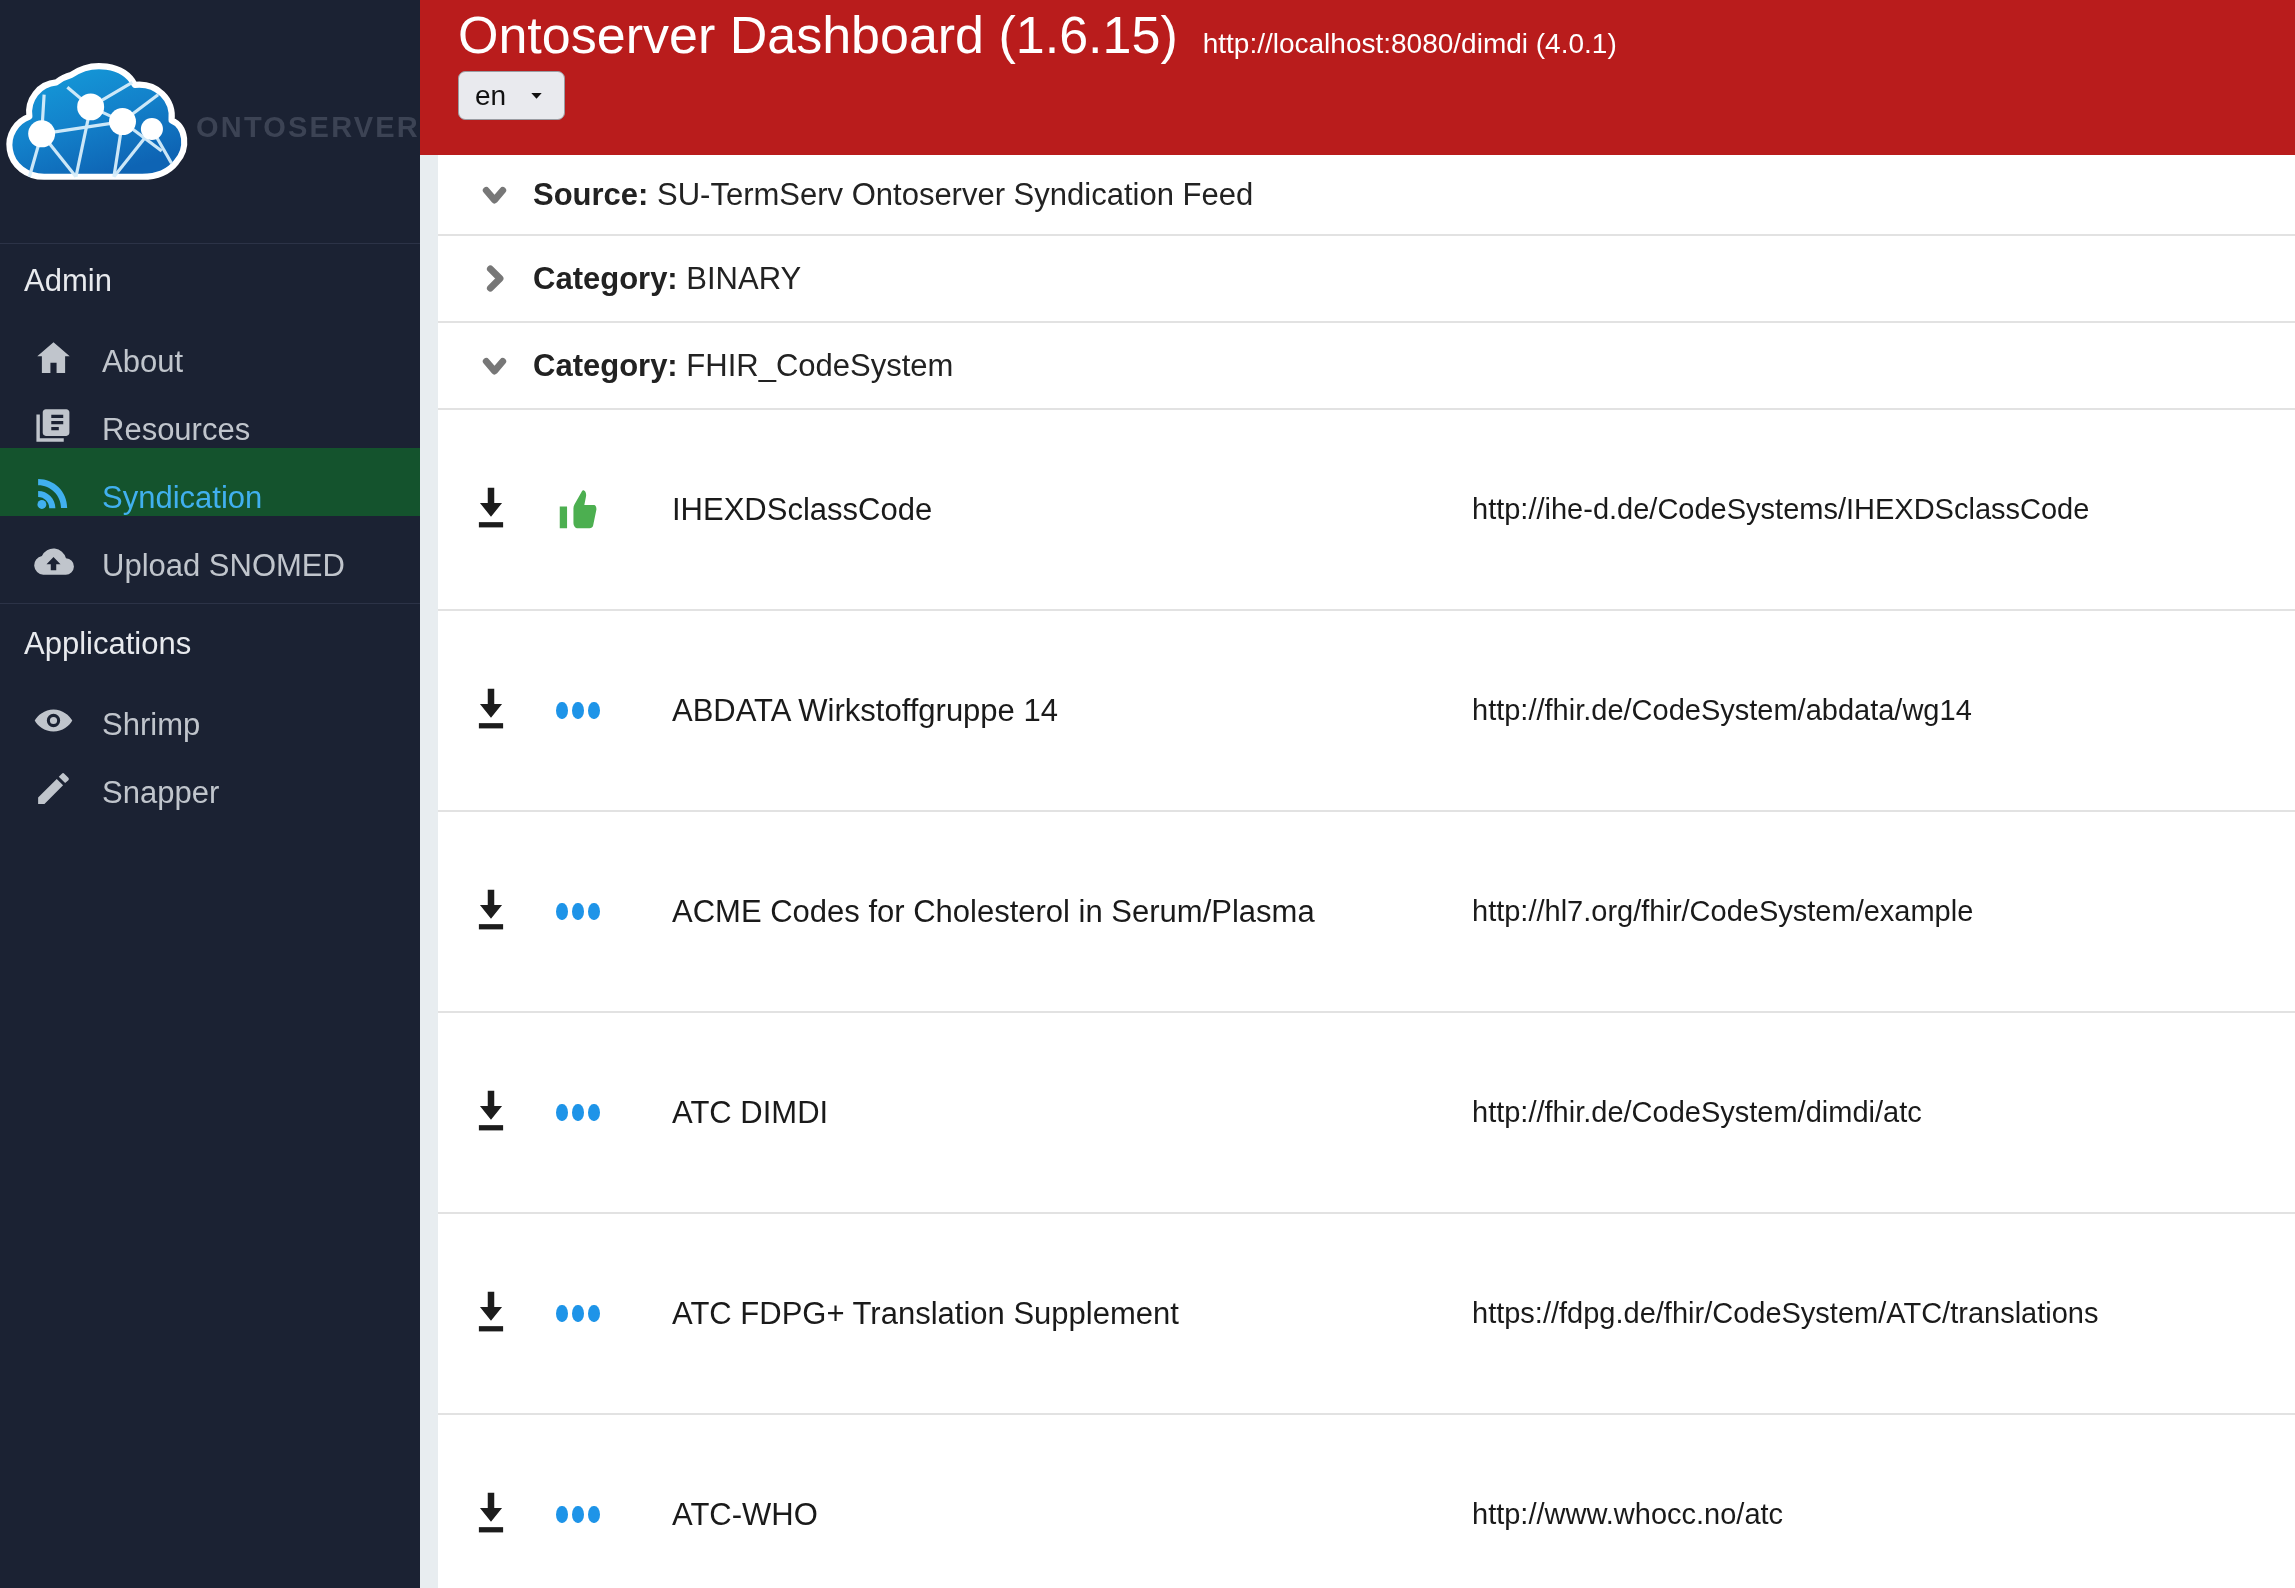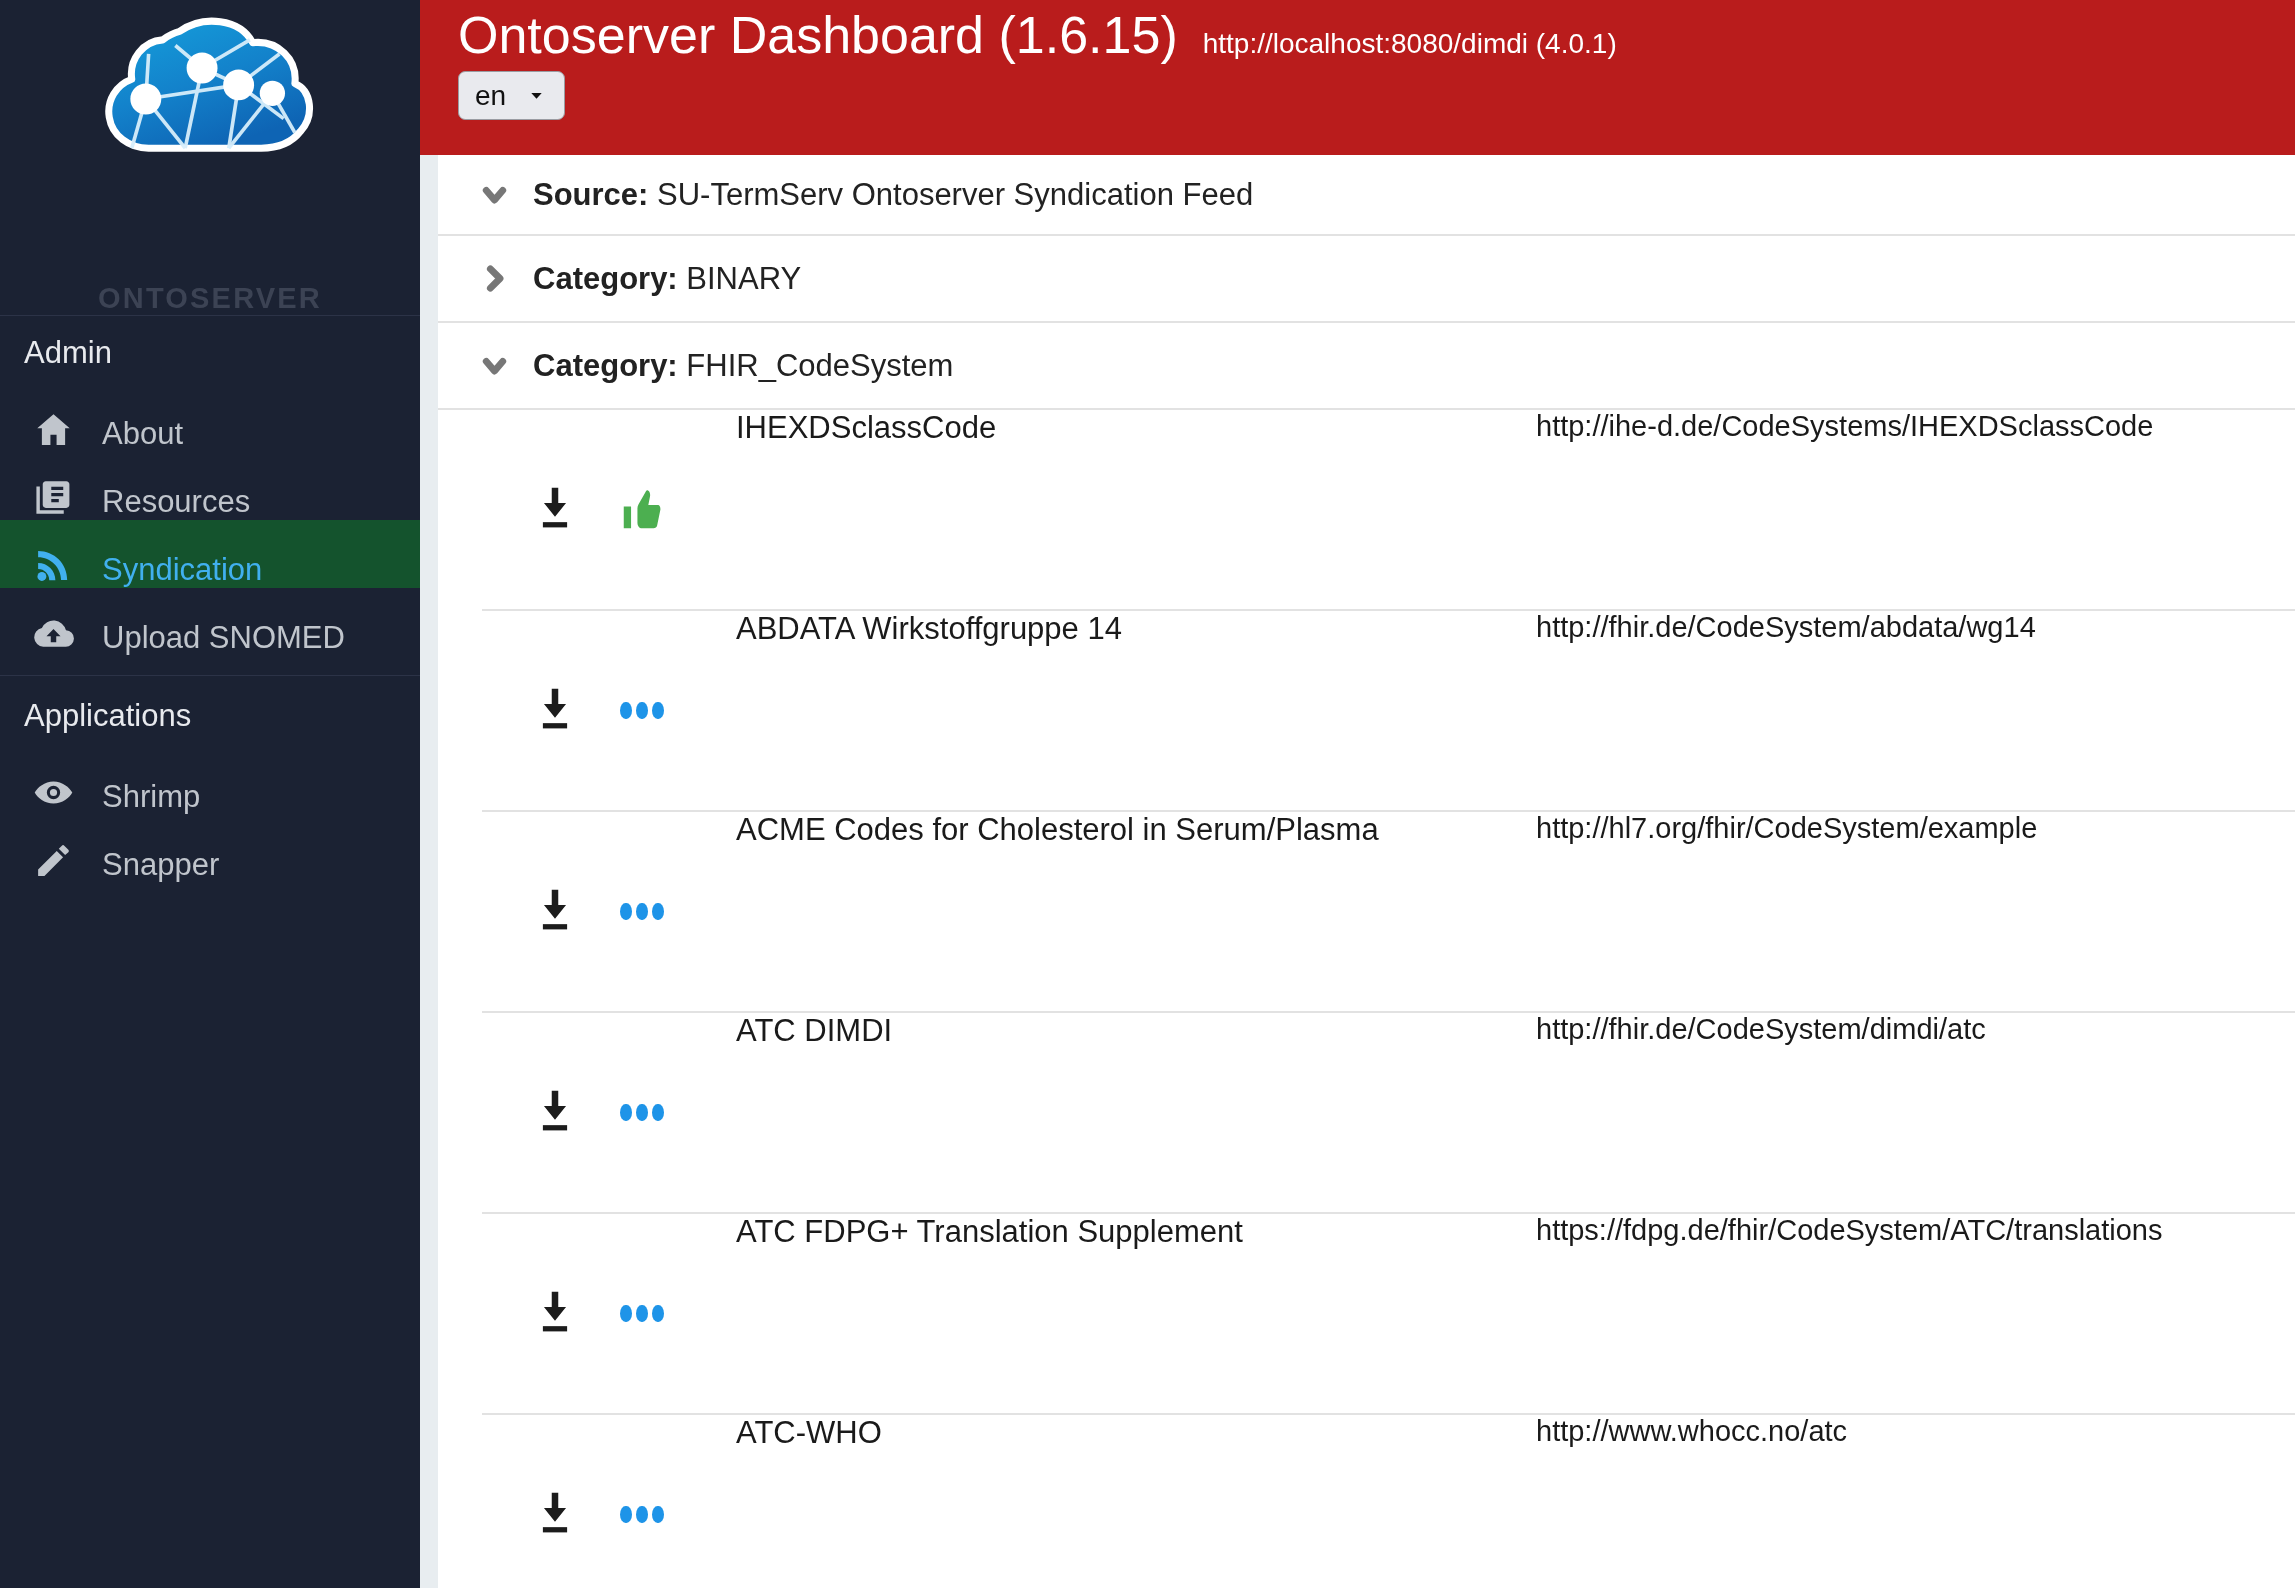--- a/index.html
+++ b/index.html
@@ -13,22 +13,22 @@
 
   
   .sidebar {
     width: 420px; height: 1589px;
     background: #1b2233;
     flex: 0 0 420px;
     display: flex; flex-direction: column;
     overflow: hidden;
   }
   .logo-block {
-    height: 316px;
-    display: flex; flex-direction: column;
+    height: 244px;
+    display: flex; flex-direction: row;
     align-items: center; justify-content: space-between;
     padding-top: 10.2px;
     border-bottom: 1.5px solid #2c3347;
   }
   .logo-mark { width: 225px; height: 161px; display:block; }
   .logo-word {
     margin-top: 1.5px;
     font-size: 29px; font-weight: 700;
     letter-spacing: 2.2px;
     color: #3c4354;
@@ -120,25 +120,24 @@
   .acc-text {
     margin-left: 19px;
     font-size: 31px;
     color: #222;
     white-space: nowrap;
   }
   .acc-text b { font-weight: 700; }
 
   
   .data-row {
-    display: flex; 
+    display: flex; align-items: center;
     height: 201px;
     border-bottom: 2.2px solid #e2e2e2;
-    padding-left: 51px;
-    margin-left: 44px;
+    padding-left: 31px;
   }
   .cell-dl { width: 87px; flex: 0 0 87px; display: flex; align-items: center; }
   .dl-icon { width: 44px; height: 47px; }
   .dl-icon .arr { fill: #1c1c1c; }
   .cell-status { width: 116px; flex: 0 0 116px; display: flex; align-items: center; }
   .thumb { width: 45px; height: 45px; fill: #4caf50; }
   .ellipsis { display: flex; gap: 4.4px; align-items: center; }
   .ellipsis i { display:block; width: 11.6px; height: 17.5px; border-radius: 50%; background: #1e94e8; }
   .cell-name {
     flex: 0 0 800px; width: 800px;

